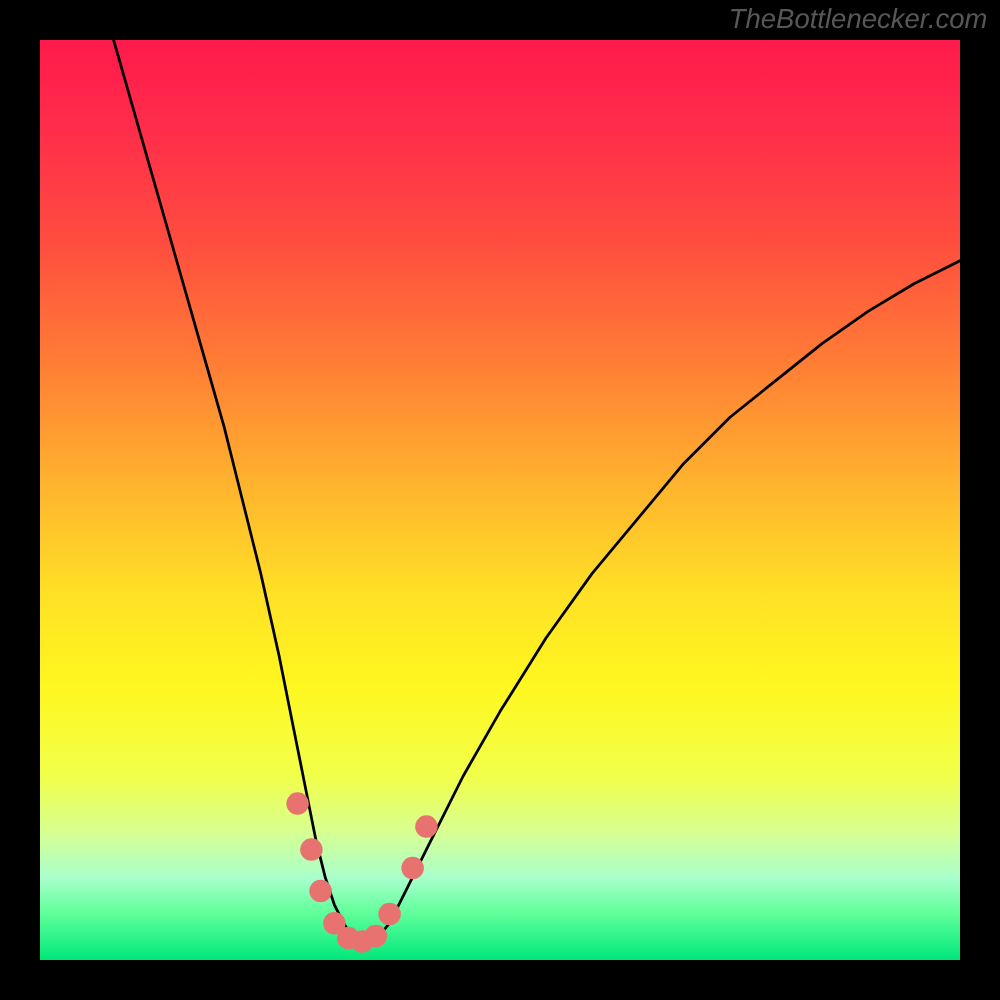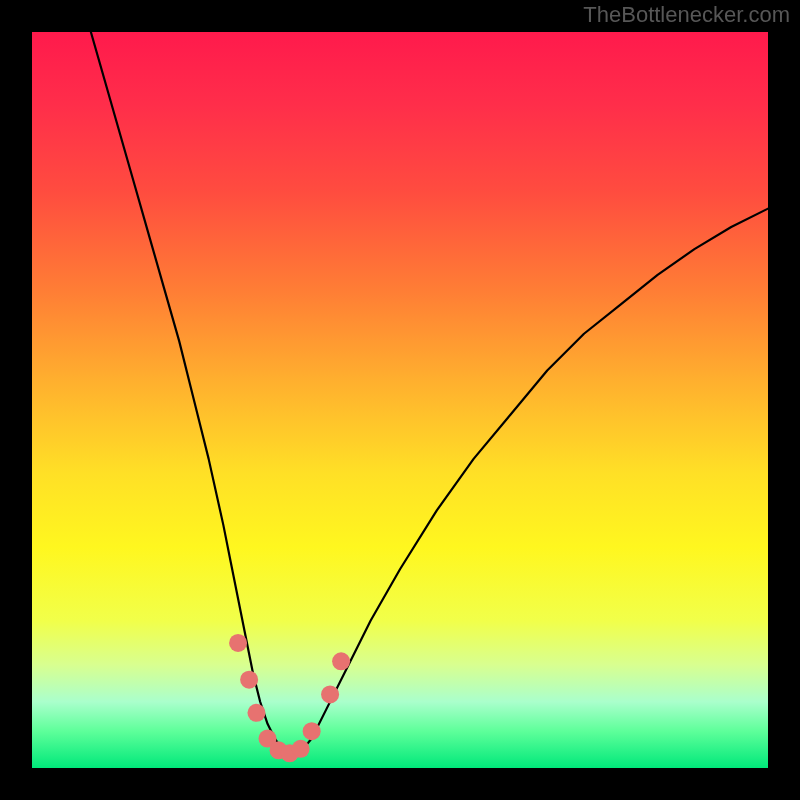--- a/index.html
+++ b/index.html
@@ -4,20 +4,21 @@
 <style>
   body {
     margin: 0;
     padding: 0;
     background: #fff;
   }
   .canvas-wrap {
     position: relative;
     width: 800px;
     height: 800px;
+    font-style: italic;
   }
   svg {
     display: block;
   }
 </style>
 </head>
 <body>
 
 <div class="canvas-wrap">
   <svg id="svg" xmlns="http://www.w3.org/2000/svg" width="800" height="800" viewBox="0 0 800 800">

